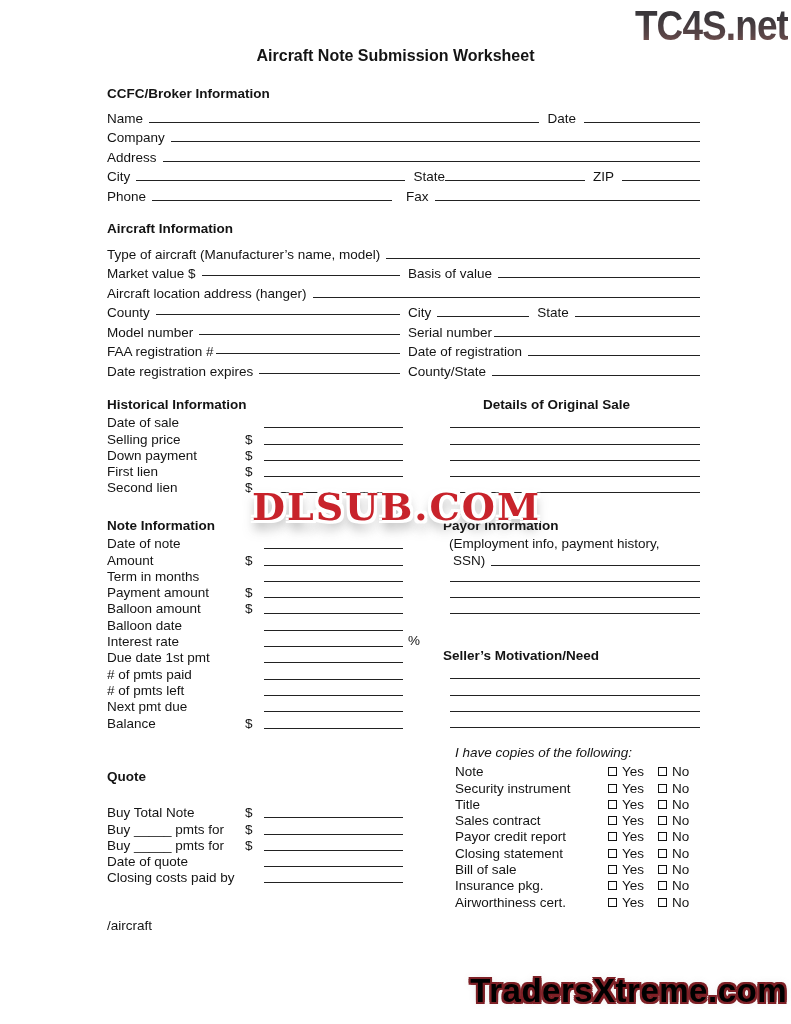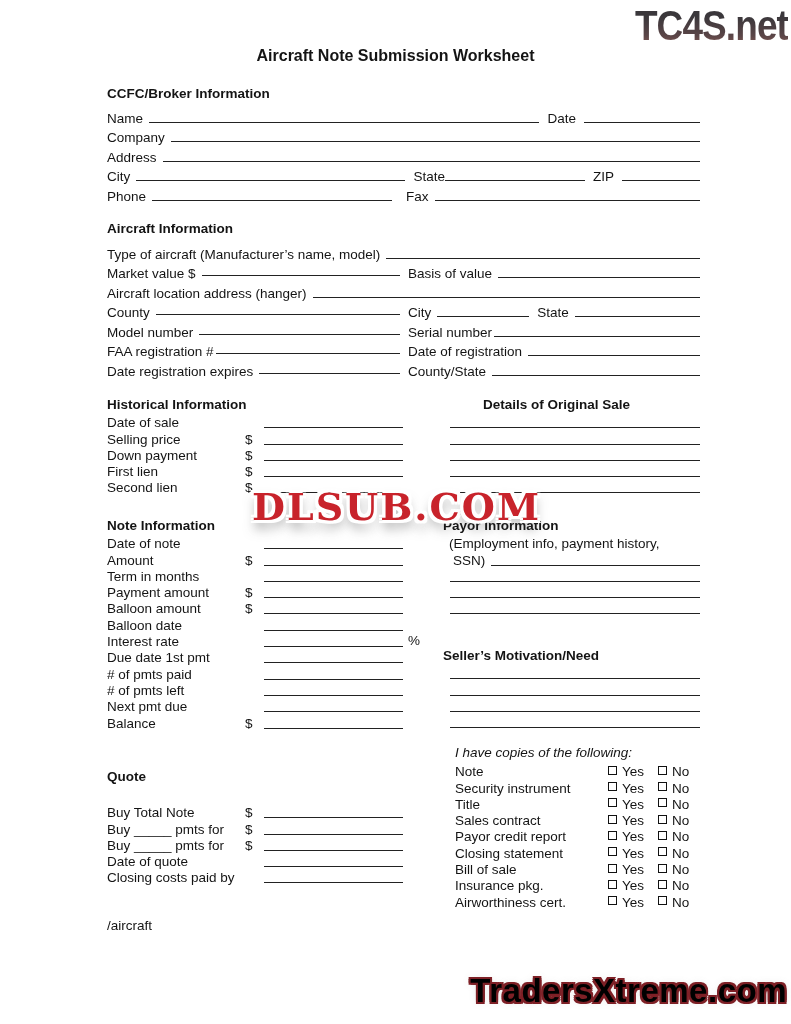--- a/index.html
+++ b/index.html
@@ -48,21 +48,21 @@
   #sec-payor .fl.full { margin-left:7px; }
   #sec-seller{ left:443px; top:648px; width:257px; }
   #sec-seller .hdg { margin-bottom:2px; }
   #sec-seller .fl { margin-left:7px; }
   #sec-quote { left:107px; top:769px; width:296px; }
   #sec-quote .hdg { margin-bottom:20px; }
   #sec-quote .footer { margin-top:33px; }
   #sec-copies{ left:455px; top:731px; width:245px;margin-top:14px; }
   #sec-copies .hdg-italic { font-style:italic; margin-bottom:3px; white-space:nowrap; }
   .chk-label { flex:1 1 auto; white-space:nowrap; }
-  .cell { flex:none; display:flex; align-items:center; }
+  .cell { flex:none; display:flex; align-items:flex-end; }
   .cell-yes { width:54px; padding-left:6px; }
   .cell-no  { width:44px; padding-left:2px; }
   .cb { width:9px; height:9px; border:1.5px solid #111; display:block; flex:none;
         margin:0 5px 3px 0; background:#fff; }
   
   #wm-logo {
     top:2px; right:3px; font-size:42px; font-weight:bold; letter-spacing:-1px;
     transform:scaleX(.88); transform-origin:100% 50%;
     color:#4a4246;
     background:linear-gradient(180deg,#3a373b 30%,#5a4547 70%,#936058 100%);

